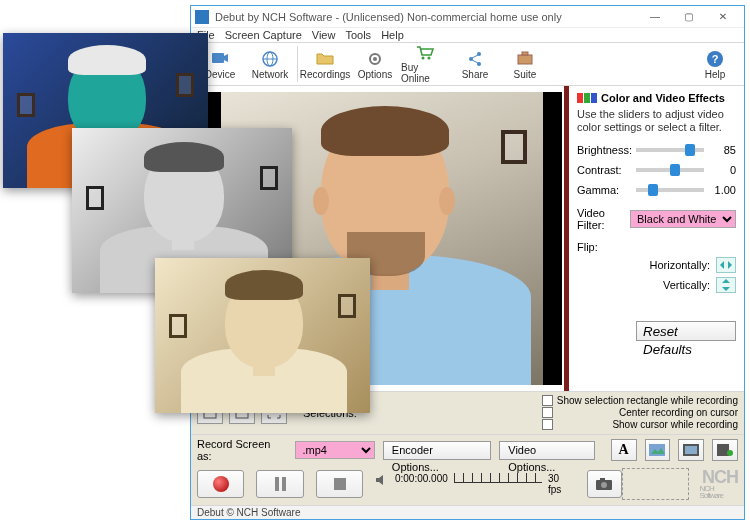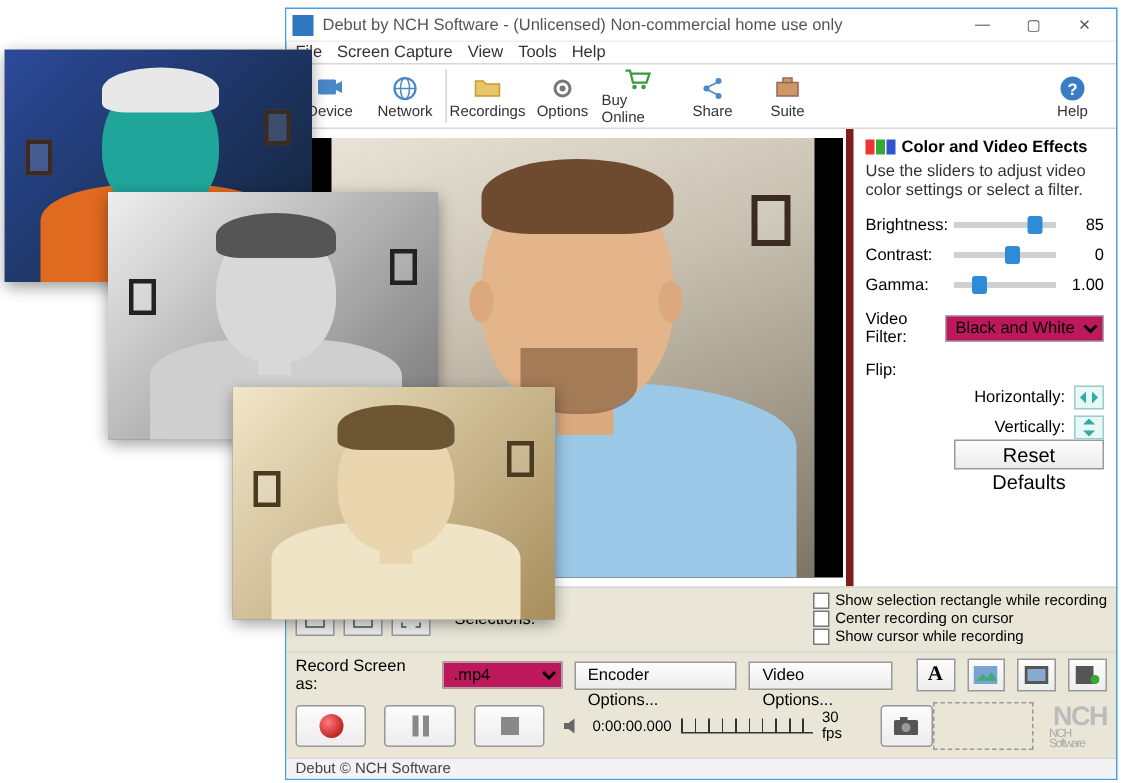--- a/index.html
+++ b/index.html
@@ -107,50 +107,52 @@
   .slider {
     flex: 1; height: 4px; background: #d0d0d0; position: relative; margin: 0 4px;
   }
   .slider .thumb {
     position: absolute; top: -4px; width: 10px; height: 12px; background: #2e8bd8;
     border-radius: 2px;
   }
   .filter-row { margin-top: 10px; display: flex; align-items: center; }
   .filter-row .lab { width: 60px; }
   select, .dropdown {
-    border: 1px solid #a7a7a7; background: #be185d; font-size: 11px; height: 18px;
+    border: 1px solid #a7a7a7; background: #f9a8d4; font-size: 11px; height: 18px;
     padding: 0 2px;
   }
   .flip-row { margin-top: 10px; }
   .flip-btns { display: flex; flex-direction: column; align-items: flex-end; gap: 4px; margin-top: 4px;}
   .flip-line { display:flex; align-items:center; gap:6px;}
   .flipbtn { width: 20px; height: 16px; border: 1px solid #9cc; background: #e8f8f4;
     display:flex; align-items:center; justify-content:center;}
   .resetbtn {
+    margin-top: 28px;
     width: 100px;
     height: 20px;
     border: 1px solid #999;
     background: linear-gradient(#fdfdfd,#ececec);
-    text-align: center;
+    text-align: left;
     line-height: 18px;
     margin-left: auto;
     display:block;
+    font-style:italic;
   }
   .lower {
     border-top: 1px solid #d7d7d7;
     background: #e9e6d8;
     padding: 3px 6px;
   }
   .sel-row {
     display: flex; align-items: center; gap: 8px;
     font-size: 11px;
   }
   .sel-left { display:flex; align-items:center; gap:6px;}
   .sel-right { margin-left: auto; display:flex; flex-direction:column; gap:1px; font-size:10px;}
-  .chk { display:flex; align-items:center; gap:4px; }
+  .chk { display:flex; align-items:center; gap:4px;justify-content:space-between; }
   .chk .box { width: 11px; height: 11px; border: 1px solid #777; background:#fff;}
   .morebtn {
     border: 1px solid #999; background: linear-gradient(#fdfdfd,#ececec);
     height: 18px; padding: 0 6px; line-height:16px; display:inline-block;
     position:absolute; right:6px; bottom:2px;
   }
   .lower.mid { position:relative; padding-bottom:4px; }
   .btn {
     border: 1px solid #999; background: linear-gradient(#fdfdfd,#ececec);
     height: 19px; padding: 0 8px; line-height:17px; display:inline-block;
@@ -170,21 +172,21 @@
     width: 48px; height: 28px; border:1px solid #999;
     background: linear-gradient(#fdfdfd,#ececec);
     display:flex; align-items:center; justify-content:center;
     border-radius: 3px;
   }
   .rec-dot { width:16px; height:16px; background: radial-gradient(circle at 35% 35%, #ff7b7b, #a60000); border-radius:50%;}
   .pause-g { display:flex; gap:3px;}
   .pause-g span{width:4px;height:14px;background:#888;}
   .stop-g { width:12px;height:12px;background:#888;}
   .progress {
-    display:flex; align-items:center; gap:6px; font-size:10px;
+    display:flex; align-items:flex-start; gap:6px; font-size:10px;
   }
   .ticks { width:90px; height:10px; border-bottom:1px solid #333;
     background: repeating-linear-gradient(to right, #333 0 1px, transparent 1px 9px);}
   .dashed { border: 1px dashed #999; width: 68px; height: 32px; }
   .nch { font-size: 18px; font-weight: bold; color:#bbb; letter-spacing:-1px;
     display:flex; flex-direction:column; align-items:flex-end; line-height:0.9;}
   .nch small{ font-size:8px; color:#aaa; font-weight:normal;}
   .statusbar {
     border-top: 1px solid #d7d7d7;
     background: #f3f3f3;

